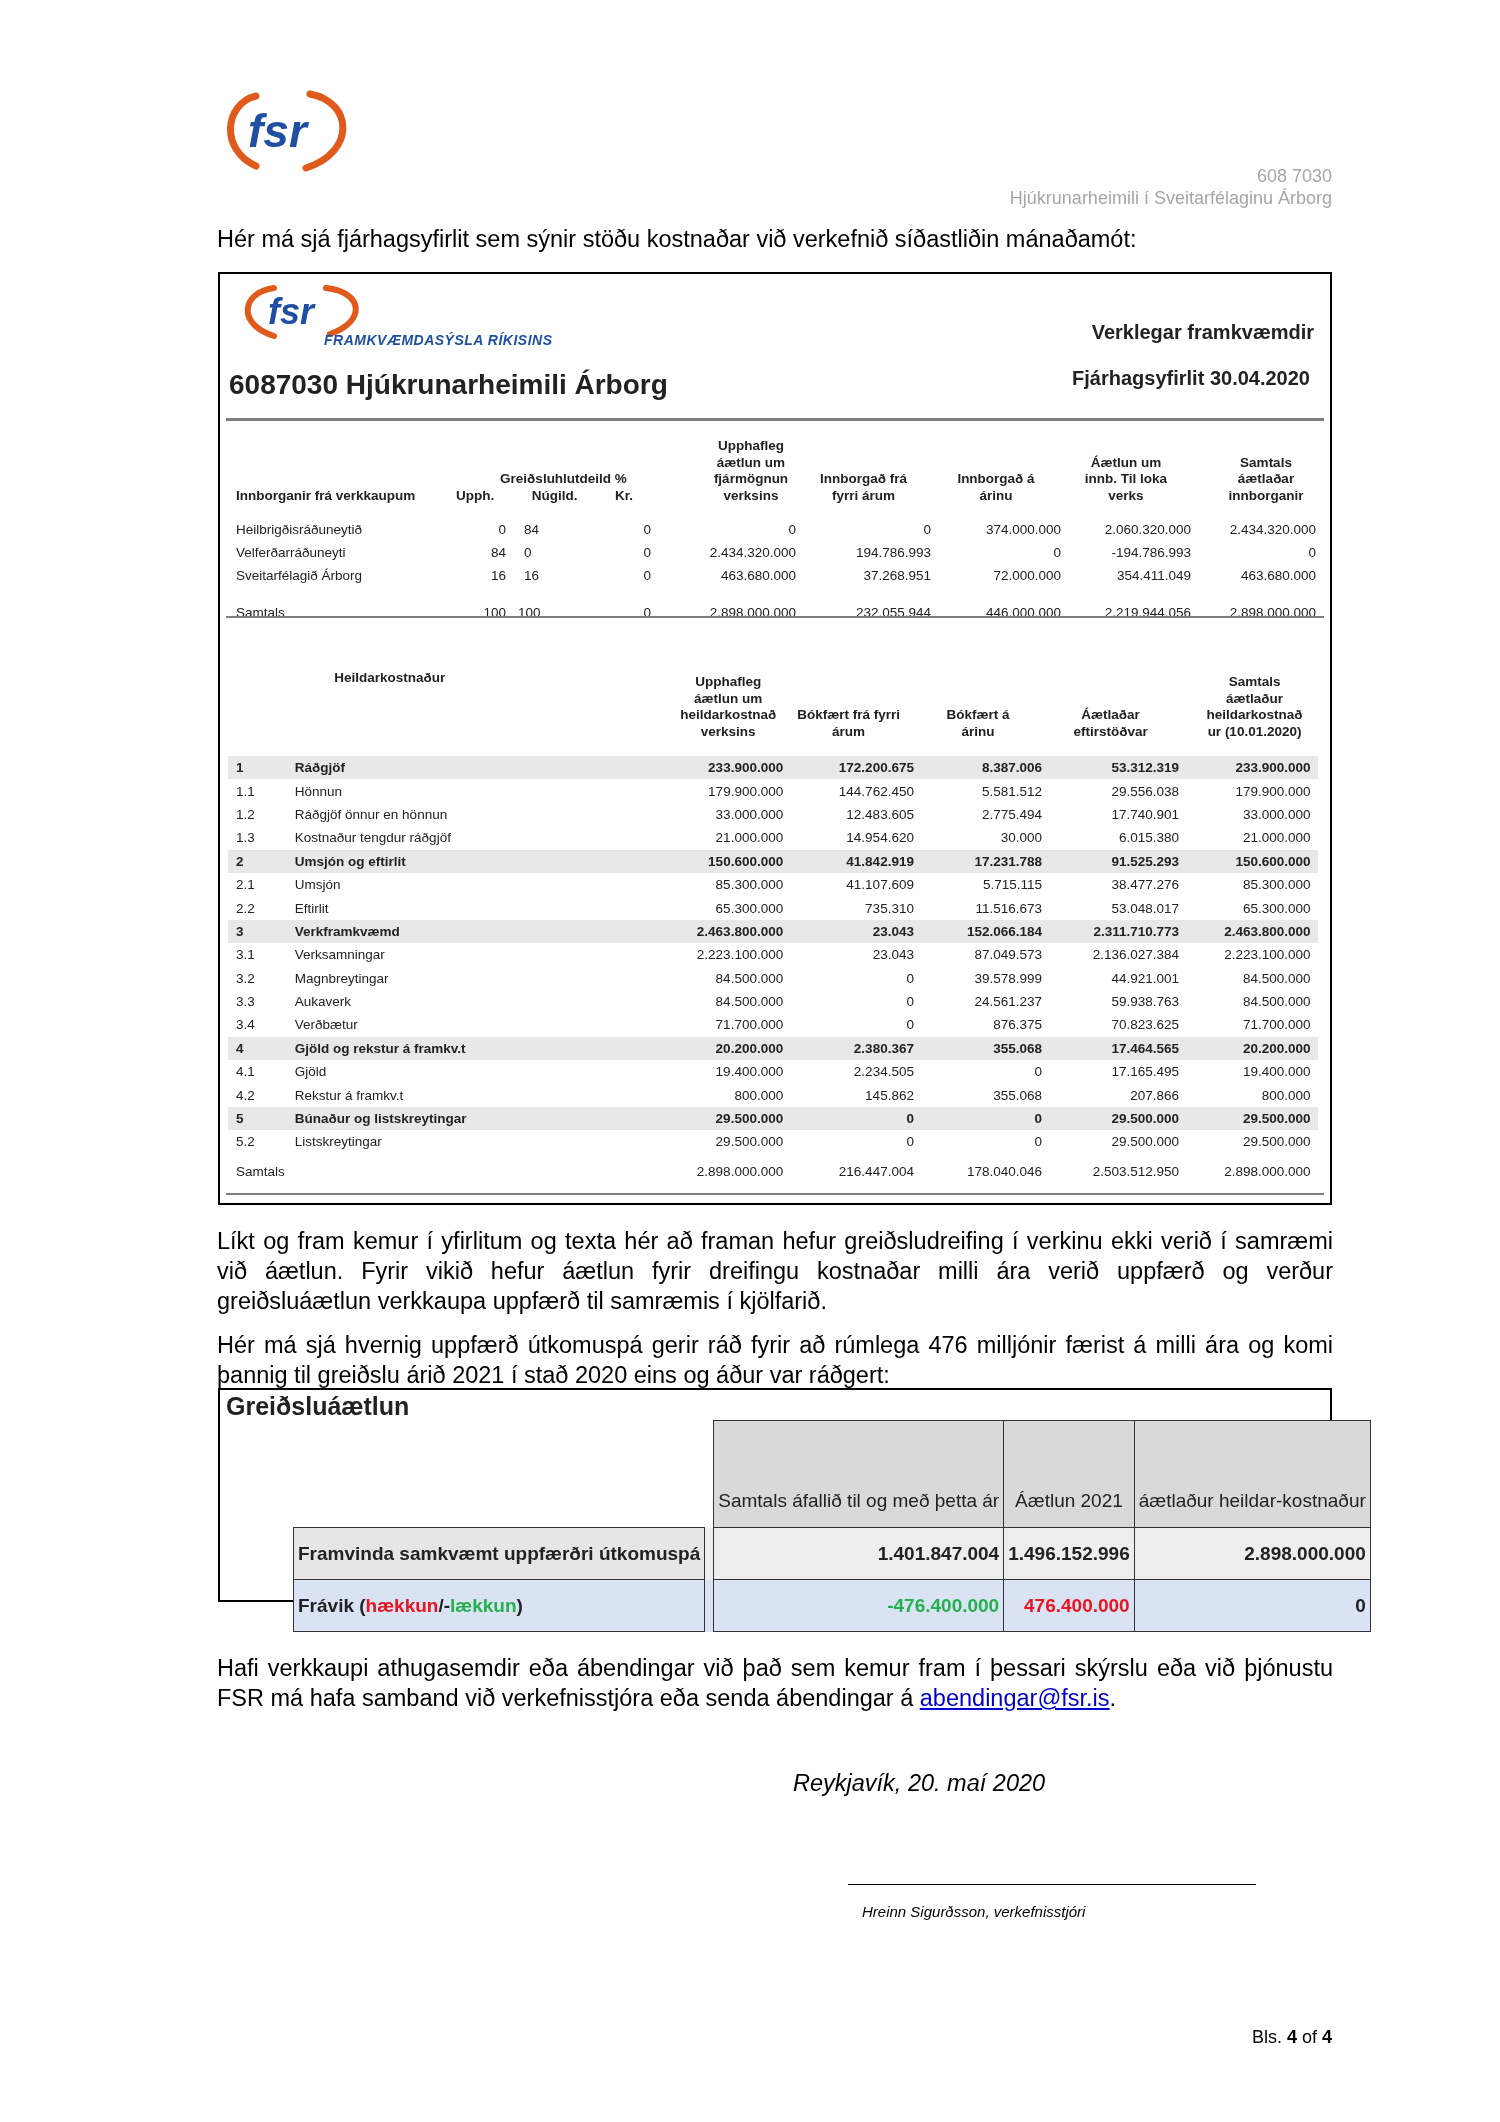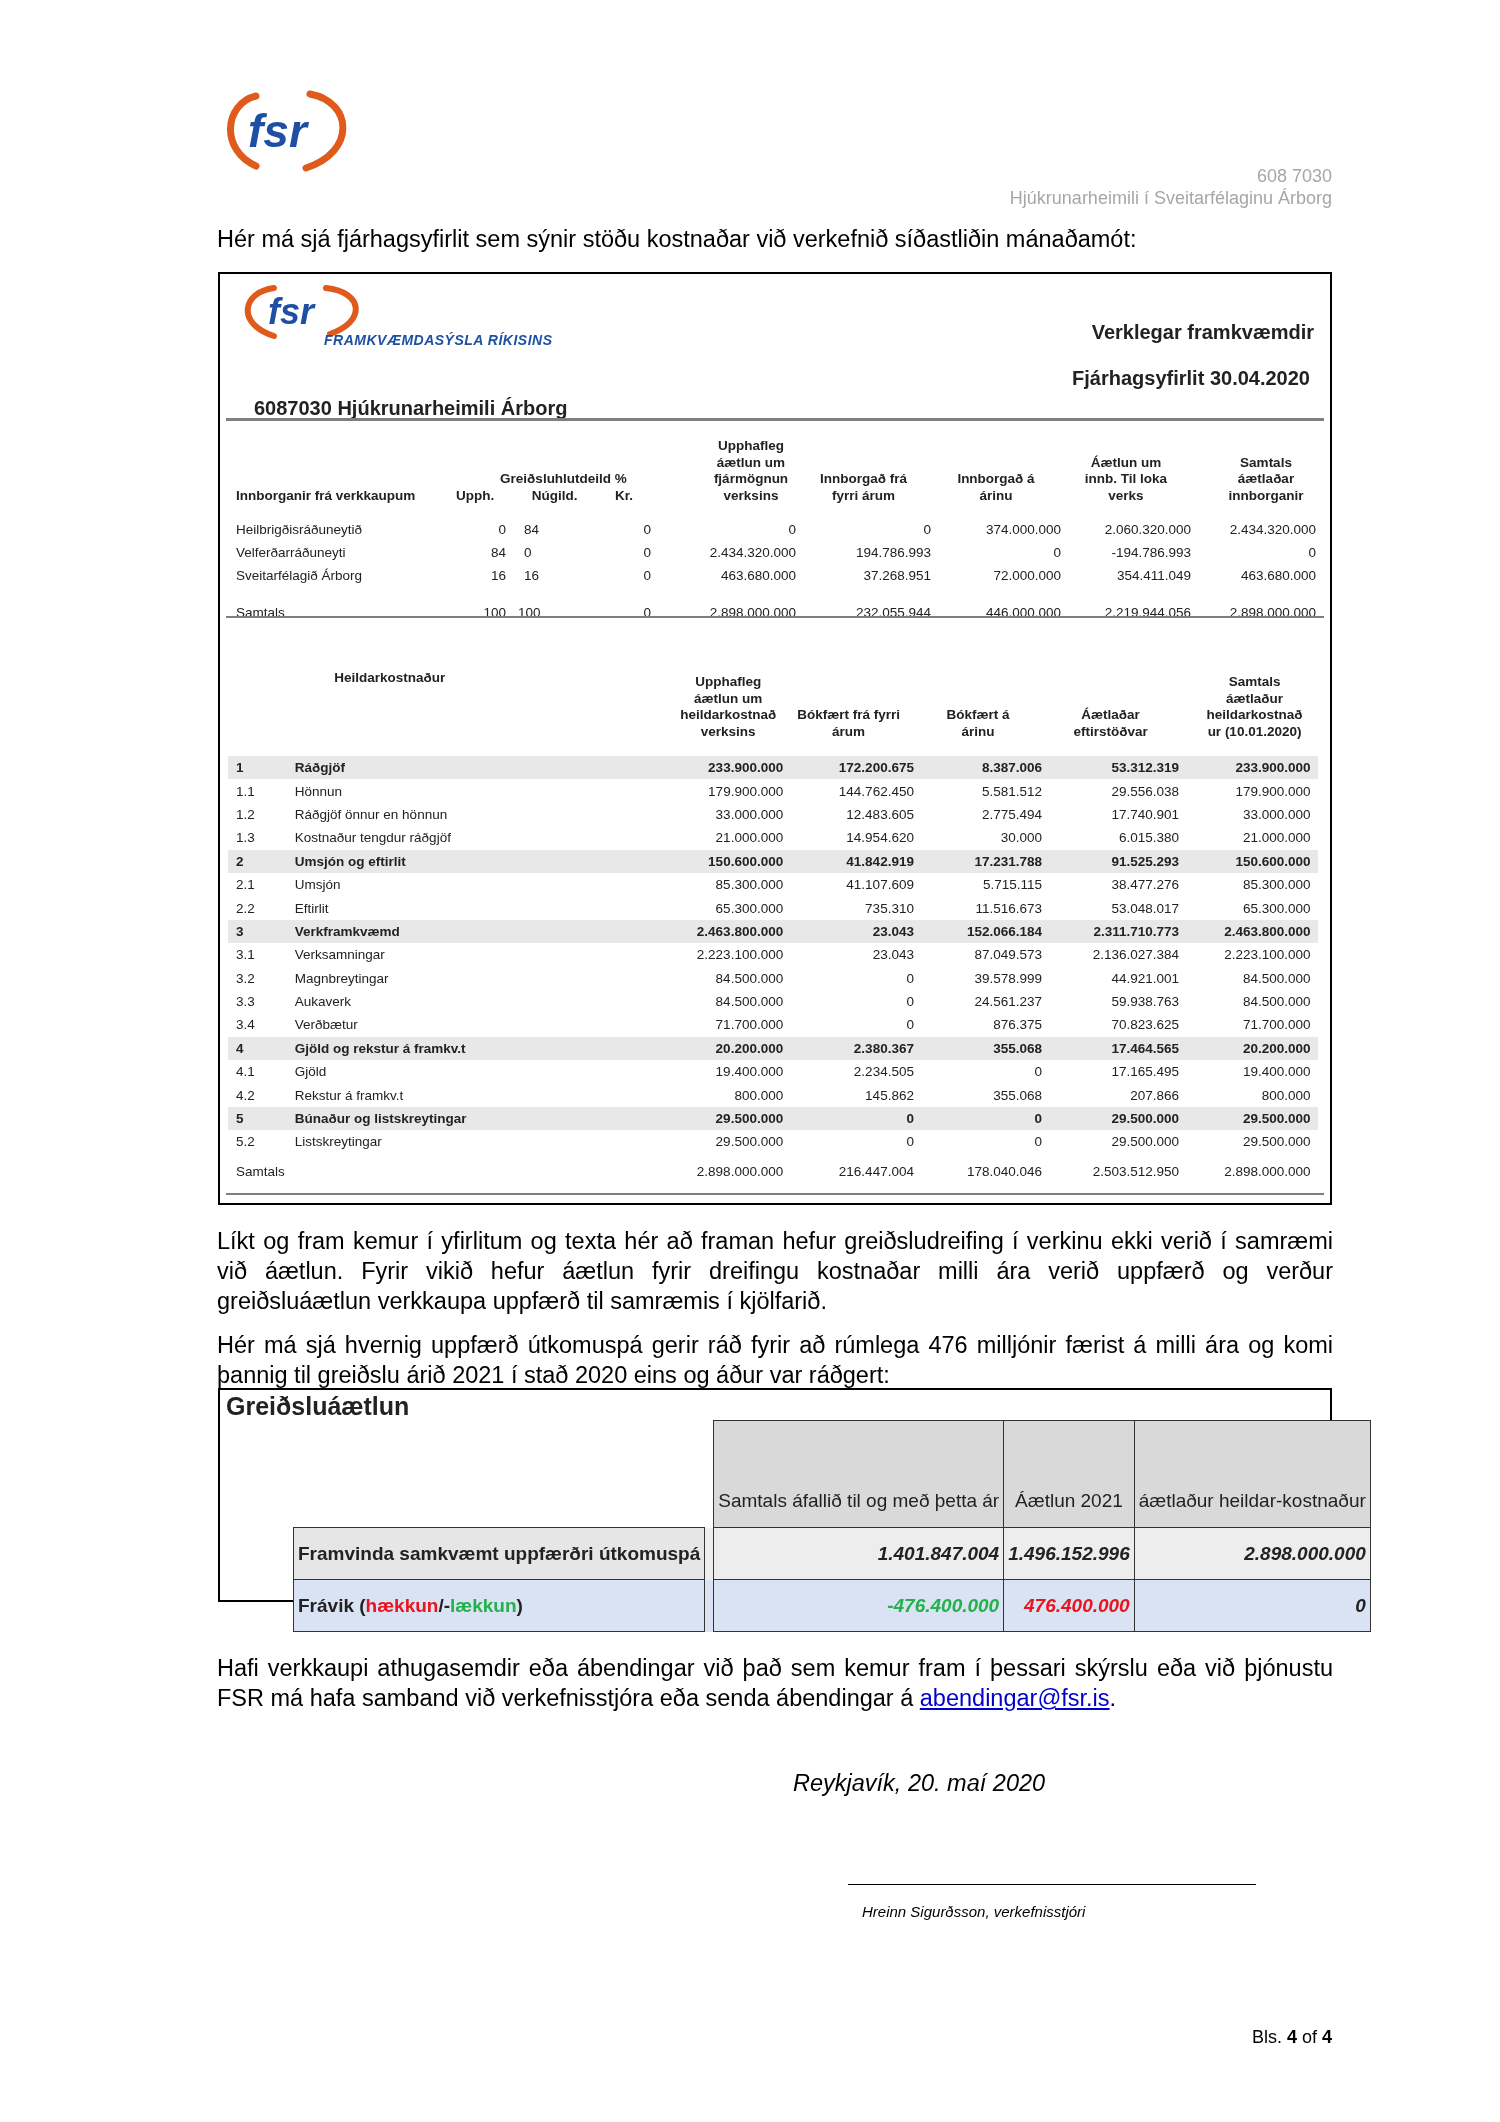--- a/index.html
+++ b/index.html
@@ -16,21 +16,21 @@
   .intro { top: 224px; }
 
   
   .report { position: absolute; left: 218px; top: 272px; width: 1114px; height: 933px;
             border: 2px solid #000; box-sizing: border-box; background: #fff; }
   .rep-logo { position: absolute; left: 14px; top: 10px; width: 140px; height: 60px; }
   .rep-logo-sub { position: absolute; left: 104px; top: 58px; color: #1e4fa3; font-size: 14px;
                   font-style: italic; font-weight: bold; letter-spacing: 0.5px; }
   .rep-title-right { position: absolute; right: 16px; top: 47px; font-size: 20px; font-weight: bold; color: #222; }
   .rep-sub-right { position: absolute; right: 20px; top: 93px; font-size: 20px; font-weight: bold; color: #222; }
-  .rep-proj { position: absolute; left: 34px; top: 95px; font-size: 20px; font-weight: bold; color: #222; margin-top: 28px; }
+  .rep-proj { position: absolute; left: 9px; top: 95px; font-size: 28px; font-weight: bold; color: #222; }
   .rep-rule { position: absolute; left: 6px; right: 6px; height: 3px; background: #7f7f7f; }
   .rule1 { top: 144px; }
   .rule2 { top: 342px; height: 2px; }
   .rule3 { bottom: 8px; height: 2px; }
 
   table.fin { position: absolute; border-collapse: collapse; font-size: 13.5px; color: #222; }
   table.fin td, table.fin th { padding: 0; white-space: nowrap; }
   table.fin th { font-weight: bold; text-align: center; vertical-align: bottom; line-height: 16.5px; }
   .num { text-align: right; }
 
@@ -49,21 +49,21 @@
   
   .pay { position: absolute; left: 218px; top: 1388px; width: 1114px; height: 214px;
          border: 2px solid #000; box-sizing: border-box; background: #fff; }
   .pay-title { position: absolute; left: 6px; top: 2px; font-size: 25px; font-weight: bold; color: #222; }
   table.pt { position: absolute; left: 73px; top: 30px; border-collapse: collapse; font-size: 19px; color: #222; }
   table.pt td { padding: 12px 4px; height: 27px; white-space: nowrap; font-weight: bold; }
   table.pt .h td { font-weight: normal; text-align: center; background: #d9d9d9; border: 1px solid #333;
                    vertical-align: bottom; height: 82px; line-height: 28px; }
   table.pt .h td.blank { background: transparent; border: none; }
   table.pt .lbl { border: 1px solid #333; width: 470px; }
-  table.pt .v { border: 1px solid #333; text-align: right; font-style: italic; }
+  table.pt .v { border: 1px solid #333; text-align: right; }
   table.pt .gapc { width: 90px; }
   .r1 td.lbl { background: #e7e6e6; } .r1 td.gapc { background: #eeeeee; } .r1 td.v { background: #ededed; }
   .r2 td.lbl, .r2 td.gapc, .r2 td.v.c1, .r2 td.v.c2 { background: #fff2cc; } .r2 td.v.c3 { background: #dae3f3; }
   .r3 td.lbl, .r3 td.gapc, .r3 td.v { background: #dae3f3; }
   .red { color: #e8141e; } .green { color: #22b14c; }
 
   .p2 { top: 1226px; }
   .p3 { top: 1330px; }
   .p4 { top: 1653px; }
   a.mail { color: #0000cc; text-decoration: underline; }

